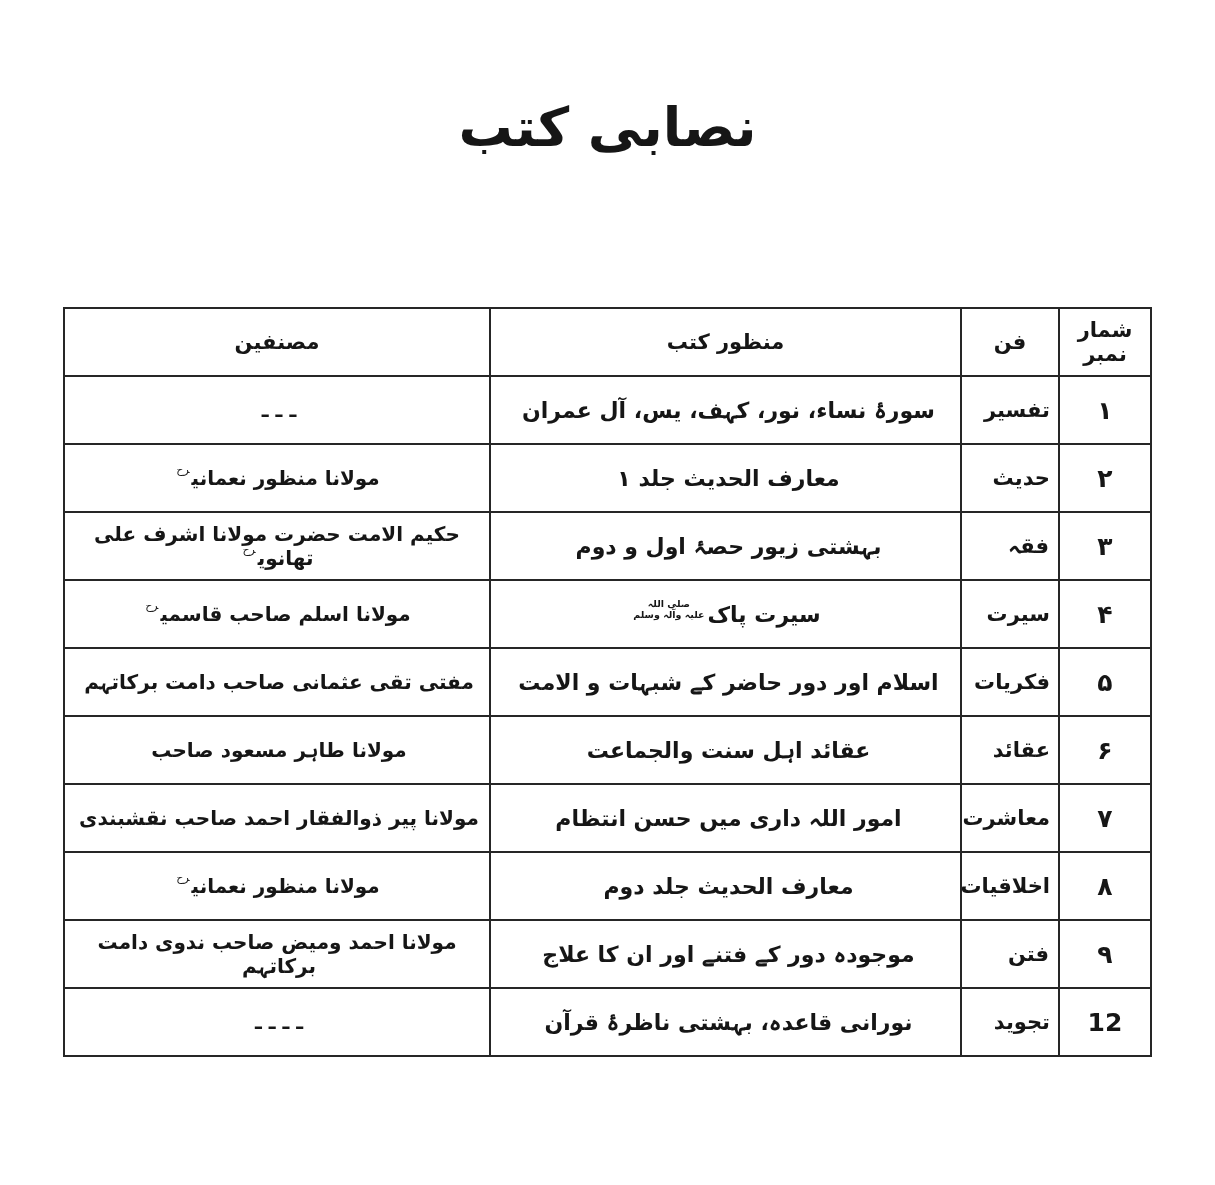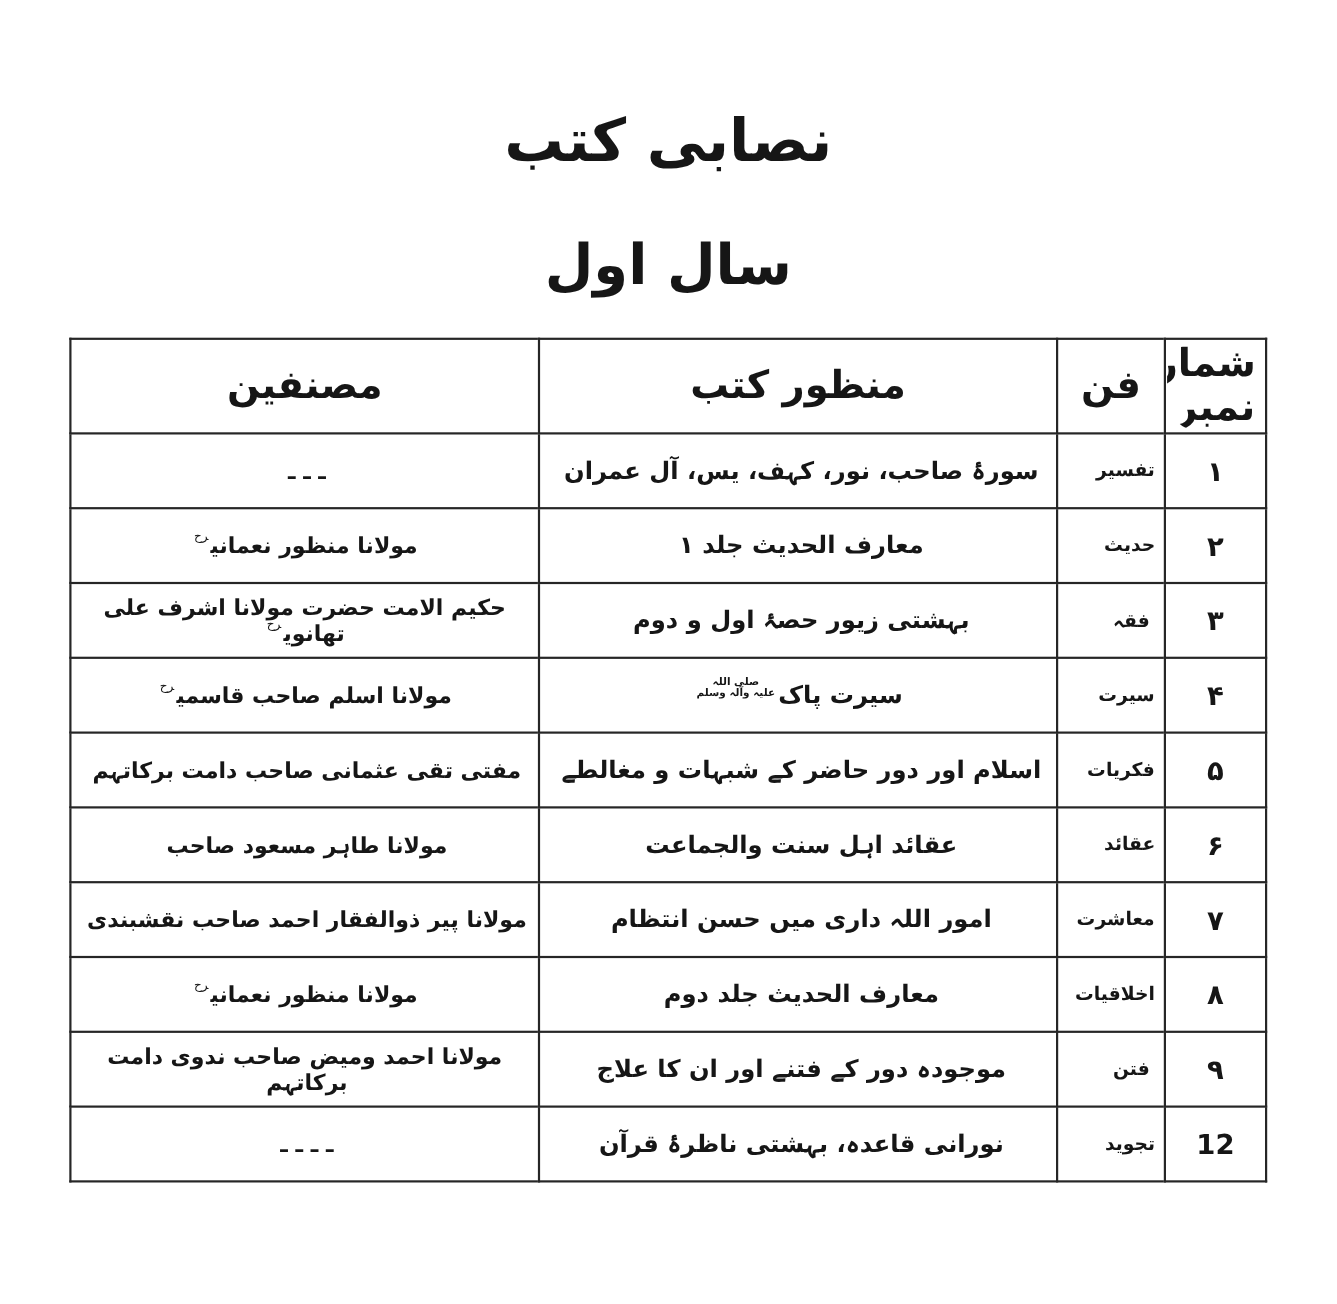--- a/index.html
+++ b/index.html
@@ -35,23 +35,23 @@
   }
   .syllabus th, .syllabus td {
     border:2px solid #262626;
     text-align:center;
     vertical-align:middle;
     height:62px;
     padding:2px 8px;
     font-weight:bold;
     overflow:hidden;
   }
-  .syllabus th { font-size:35px;border-radius:32px; }
+  .syllabus th { font-size:21px;border-radius:32px; }
   td.cell-serial  { font-size:25px; }
-  td.cell-subject { font-size:17px;padding-left:45px; }
+  td.cell-subject { font-size:21px;padding-left:45px; }
   td.cell-books   { font-size:22px; }
   td.cell-authors { font-size:20px;border-radius:23px; }
   sup.honorific {
     font-size:11px;
     font-weight:normal;
     position:relative; top:-4px;
     margin:0 2px;
   }
   span.saw-note {
     display:inline-block;
@@ -64,42 +64,41 @@
     font-weight:bold;
   }
   td .dash-text { letter-spacing:2px; }
 </style>
 </head>
 <body>
 
 <div class="page">
 
   <h1 class="main-title">نصابی کتب</h1>
-  <h2 class="sub-title">سال اول</h2>
 
   <table class="syllabus">
     <colgroup>
       <col style="width:92px">
       <col style="width:98px">
       <col style="width:471px">
       <col style="width:426px">
     </colgroup>
     <thead>
       <tr>
         <th>شمار نمبر</th>
         <th>فن</th>
         <th>منظور کتب</th>
         <th>مصنفین</th>
       </tr>
     </thead>
     <tbody>
       <tr>
         <td class="cell-serial">۱</td>
         <td class="cell-subject">تفسیر</td>
-        <td class="cell-books"><span>سورۂ صاحب، نور، کہف، یس، آل عمران</span><span class="saw-note"></span></td>
+        <td class="cell-books"><span>سورۂ نساء، نور، کہف، یس، آل عمران</span><span class="saw-note"></span></td>
         <td class="cell-authors"><span class="dash-text">ـ ـ ـ</span><sup class="honorific"></sup></td>
       </tr>
       <tr>
         <td class="cell-serial">۲</td>
         <td class="cell-subject">حدیث</td>
         <td class="cell-books"><span>معارف الحدیث جلد ۱</span><span class="saw-note"></span></td>
         <td class="cell-authors"><span>مولانا منظور نعمانی</span><sup class="honorific">رح</sup></td>
       </tr>
       <tr>
         <td class="cell-serial">۳</td>
@@ -110,21 +109,21 @@
       <tr>
         <td class="cell-serial">۴</td>
         <td class="cell-subject">سیرت</td>
         <td class="cell-books"><span>سیرت پاک</span><span class="saw-note">صلی اللہ
 علیہ وآلہ وسلم</span></td>
         <td class="cell-authors"><span>مولانا اسلم صاحب قاسمی</span><sup class="honorific">رح</sup></td>
       </tr>
       <tr>
         <td class="cell-serial">۵</td>
         <td class="cell-subject">فکریات</td>
-        <td class="cell-books"><span>اسلام اور دور حاضر کے شبہات و مغالطے</span><span class="saw-note"></span></td>
+        <td class="cell-books"><span>اسلام اور دور حاضر کے شبہات و الامت</span><span class="saw-note"></span></td>
         <td class="cell-authors"><span>مفتی تقی عثمانی صاحب دامت برکاتہم</span><sup class="honorific"></sup></td>
       </tr>
       <tr>
         <td class="cell-serial">۶</td>
         <td class="cell-subject">عقائد</td>
         <td class="cell-books"><span>عقائد اہل سنت والجماعت</span><span class="saw-note"></span></td>
         <td class="cell-authors"><span>مولانا طاہر مسعود صاحب</span><sup class="honorific"></sup></td>
       </tr>
       <tr>
         <td class="cell-serial">۷</td>

